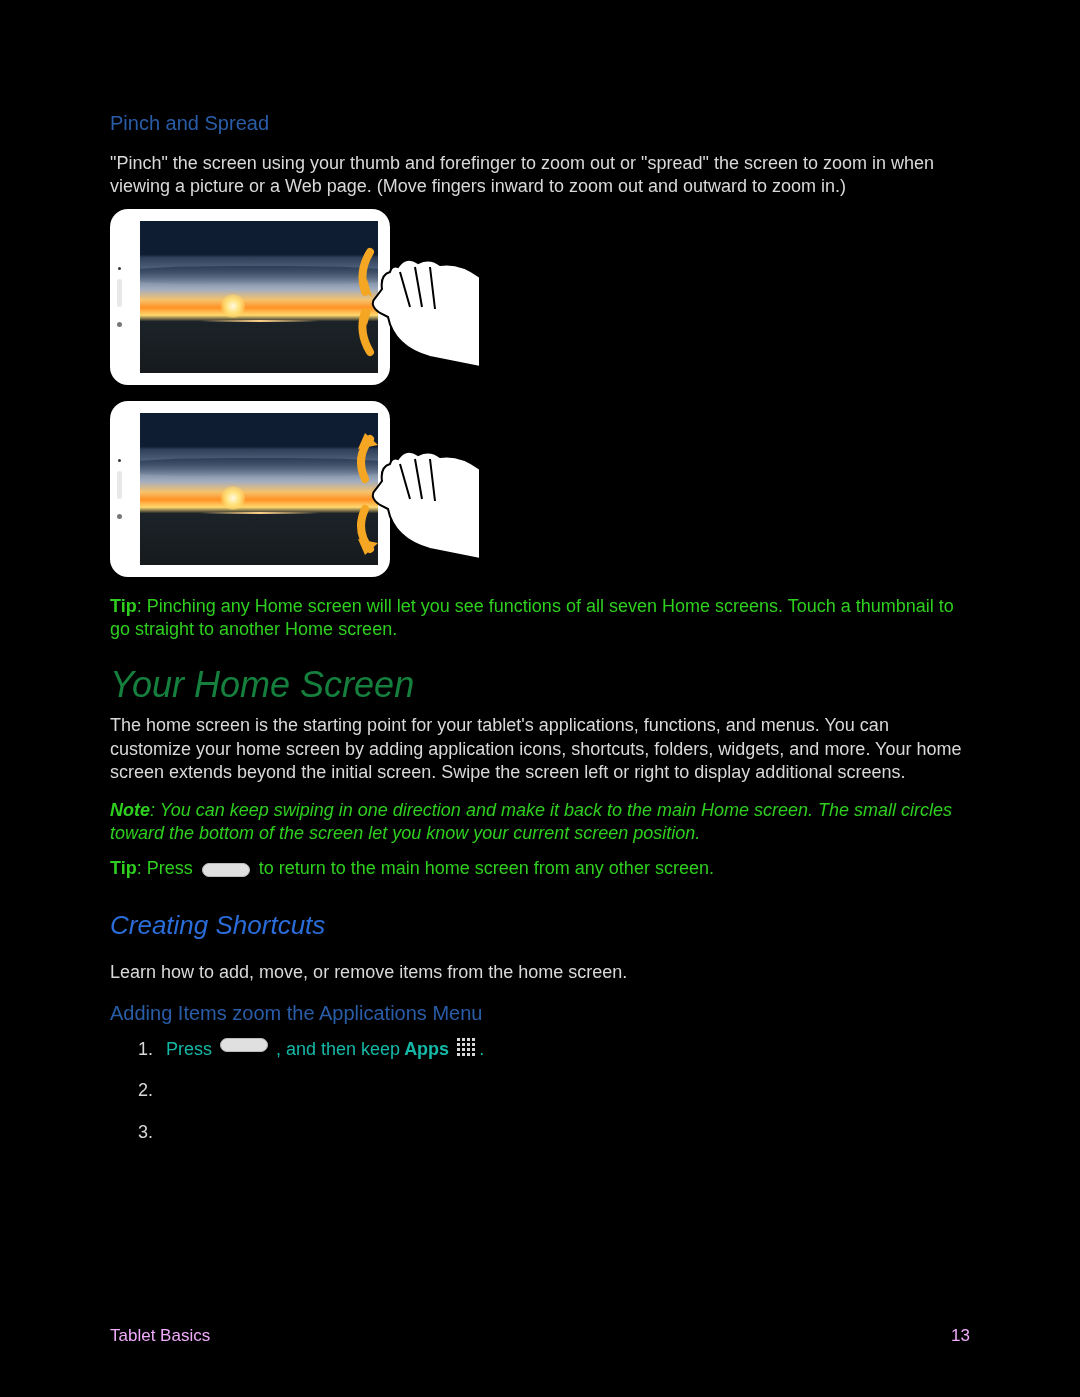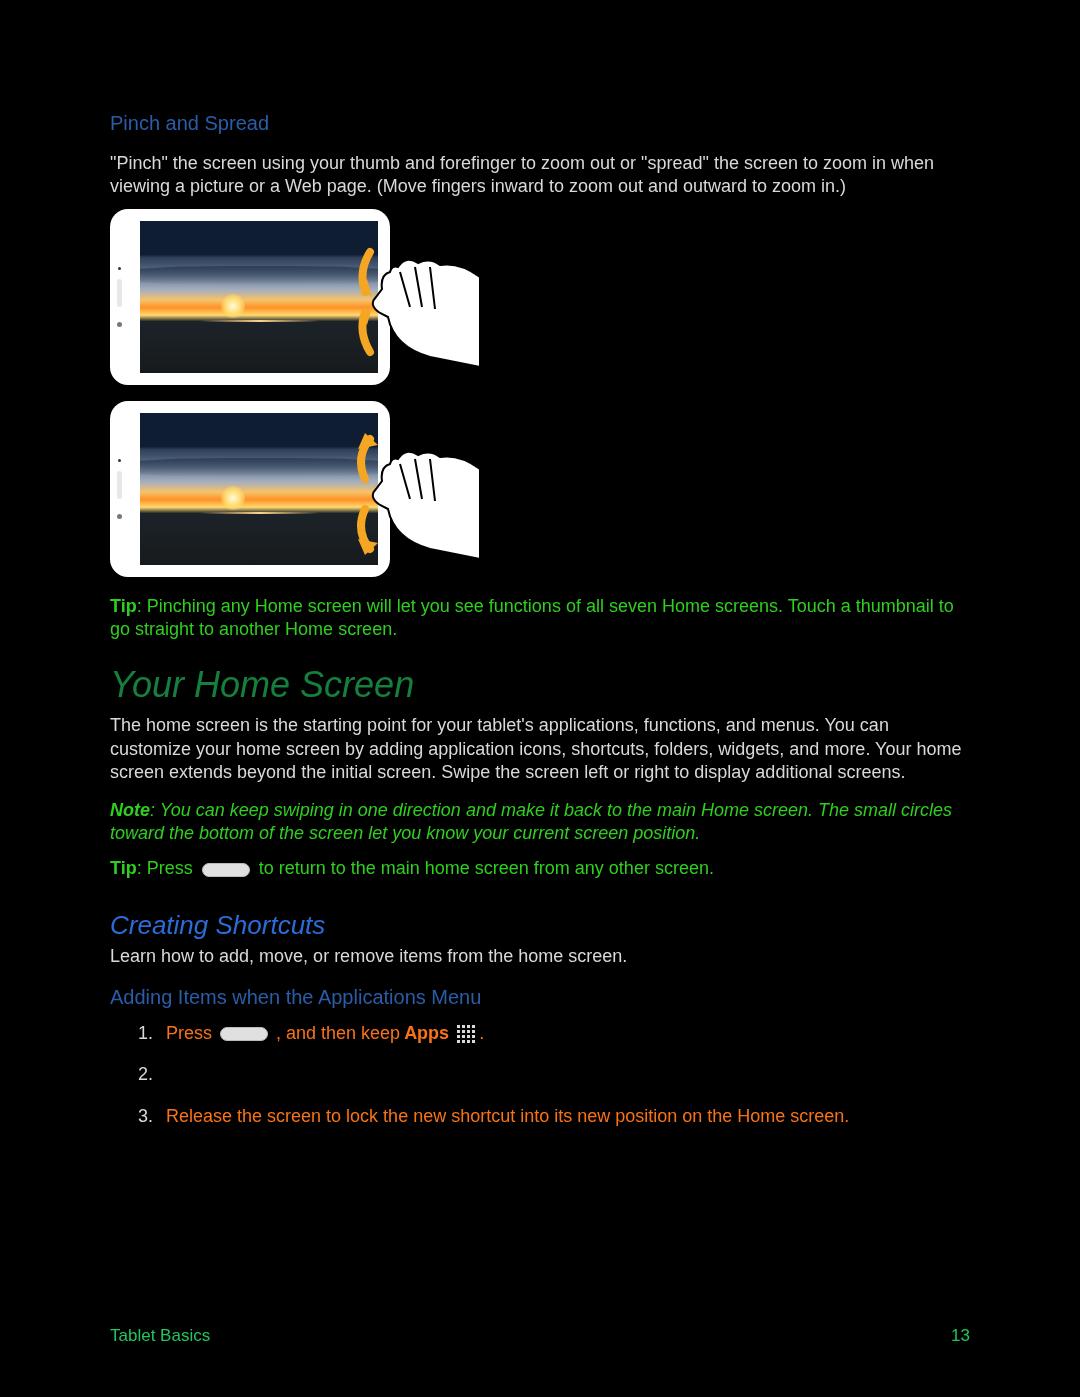--- a/index.html
+++ b/index.html
@@ -28,21 +28,21 @@
       font-style: italic;
       font-size: 36px;
       font-weight: 400;
       margin: 20px 0 6px 0;
     }
     .h2-sub {
       color: #2a6cd8;
       font-style: italic;
       font-size: 26px;
       font-weight: 400;
-      margin: 28px 0 2px 0;
+      margin: 28px 0 18px 0;
     }
     .h3-blue2 {
       color: #2a5da8;
       font-size: 20px;
       font-weight: 400;
       margin: 16px 0 12px 0;
     }
     .illustration-wrap { margin: 10px 0 18px 0; }
     .tablet-frame {
       width: 280px;
@@ -96,21 +96,21 @@
       position: absolute;
       right: -90px;
       top: 8px;
       width: 170px;
       height: 170px;
     }
     .hand svg { width: 100%; height: 100%; overflow: visible; }
     .list { margin-left: 28px; }
     .list .item { display: flex; margin-bottom: 18px; }
     .list .num { color: #d9d9d9; width: 28px; flex-shrink: 0; }
-    .list .txt { color: #f97316; display: inline-flex; align-items: center; flex-wrap: wrap; gap: 4px; }
+    .list .txt { color: #14b8a6; display: inline-flex; flex-wrap: wrap; gap: 4px; }
     .home-pill {
       display: inline-block;
       width: 48px; height: 14px;
       border-radius: 999px;
       background: #e0e0e0;
       border: 1px solid #bbb;
       margin: 0 4px;
       vertical-align: middle;
     }
     .apps-icon {
@@ -119,21 +119,21 @@
       grid-template-rows: repeat(4, 3px);
       gap: 2px;
       vertical-align: middle;
       margin-left: 4px;
     }
     .apps-icon span { background: #d9d9d9; width: 3px; height: 3px; }
     .footer {
       position: absolute;
       left: 110px; right: 110px; bottom: 50px;
       display: flex; justify-content: space-between;
-      color: #22c55e; font-size: 17px;
+      color: #f0abfc; font-size: 17px;
     }
   </style>
 </head>
 <body>
 
 <div class="h3-blue">Pinch and Spread</div>
 <div class="body-text">"Pinch" the screen using your thumb and forefinger to zoom out or "spread" the screen to zoom in when viewing a picture or a Web page. (Move fingers inward to zoom out and outward to zoom in.)</div>
 
 <div class="illustration-wrap">
 
@@ -199,21 +199,21 @@
   <strong>Note</strong><span>: You can keep swiping in one direction and make it back to the main Home screen. The small circles toward the bottom of the screen let you know your current screen position.</span>
 </div>
 
 <div class="tip-green">
   <strong>Tip</strong><span>: Press </span><span class="home-pill"></span><span> to return to the main home screen from any other screen.</span>
 </div>
 
 <div class="h2-sub">Creating Shortcuts</div>
 <div class="body-text">Learn how to add, move, or remove items from the home screen.</div>
 
-<div class="h3-blue2">Adding Items when the Applications Menu</div>
+<div class="h3-blue2">Adding Items zoom the Applications Menu</div>
 
 <div class="list">
   <div class="item">
     <div class="num">1.</div>
     <div class="txt">
       <span>Press </span>
       <span class="home-pill"></span>
       <span>, and then keep </span>
       <strong>Apps </strong>
       <span class="apps-icon">
@@ -235,20 +235,19 @@
           <span></span>
       </span>
       <span>.</span>
     </div>
   </div>
   <div class="item">
     <div class="num">2.</div>
   </div>
   <div class="item">
     <div class="num">3.</div>
-    <div class="txt">Release the screen to lock the new shortcut into its new position on the Home screen.</div>
   </div>
 </div>
 
 <div class="footer">
   <span>Tablet Basics</span>
   <span>13</span>
 </div>
 
 </body></html>

